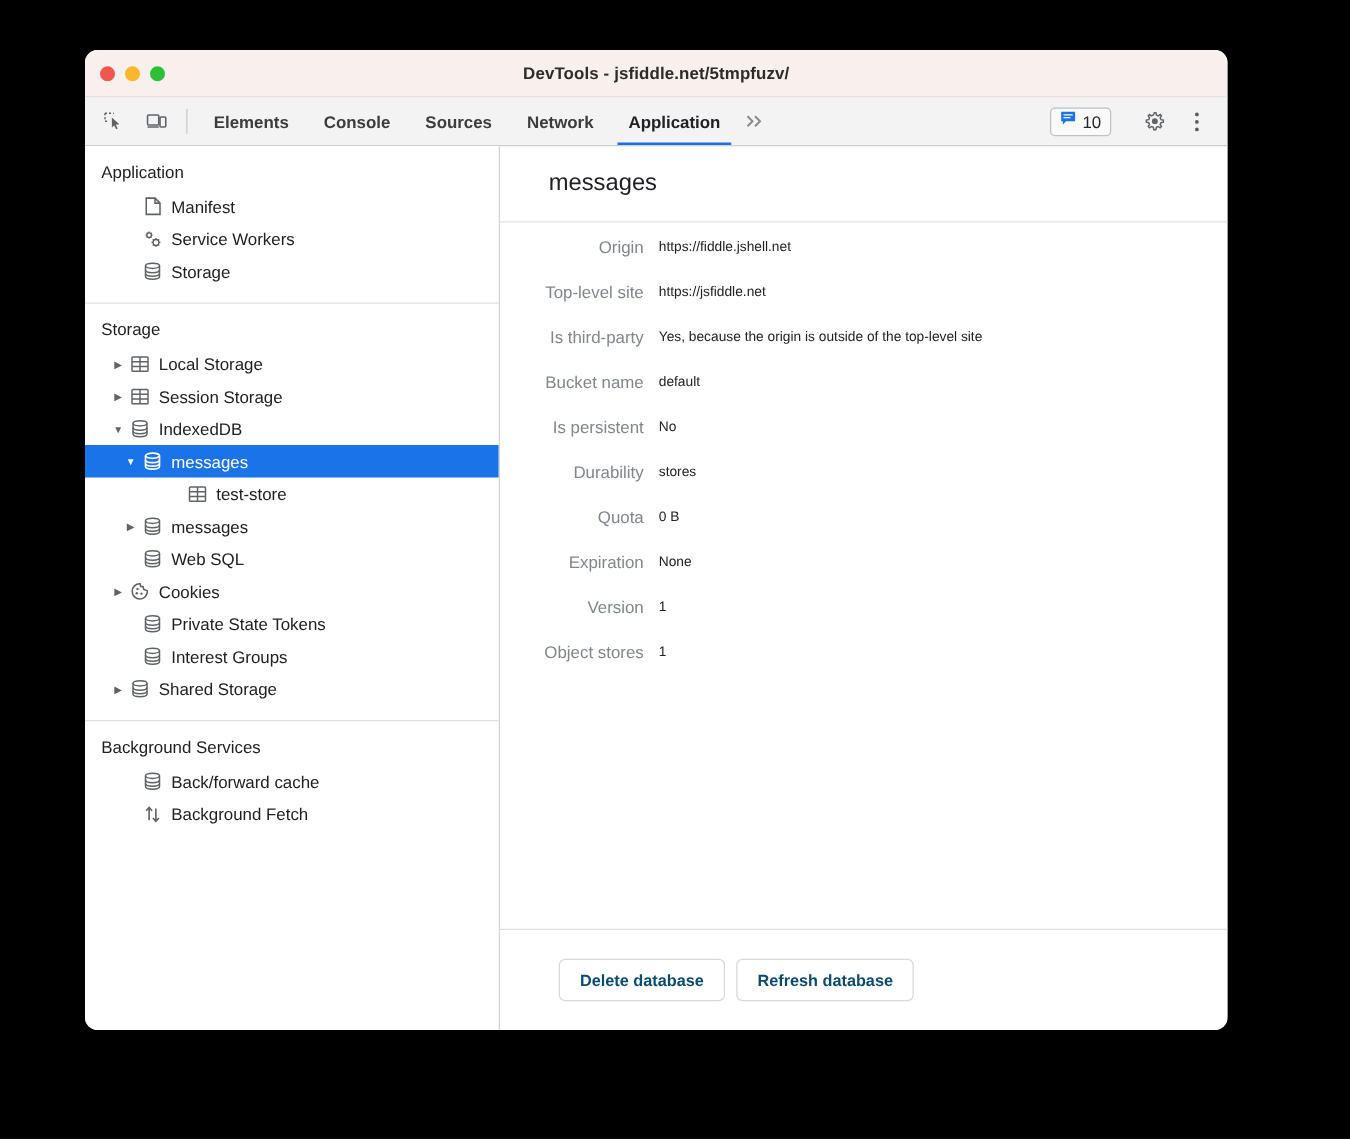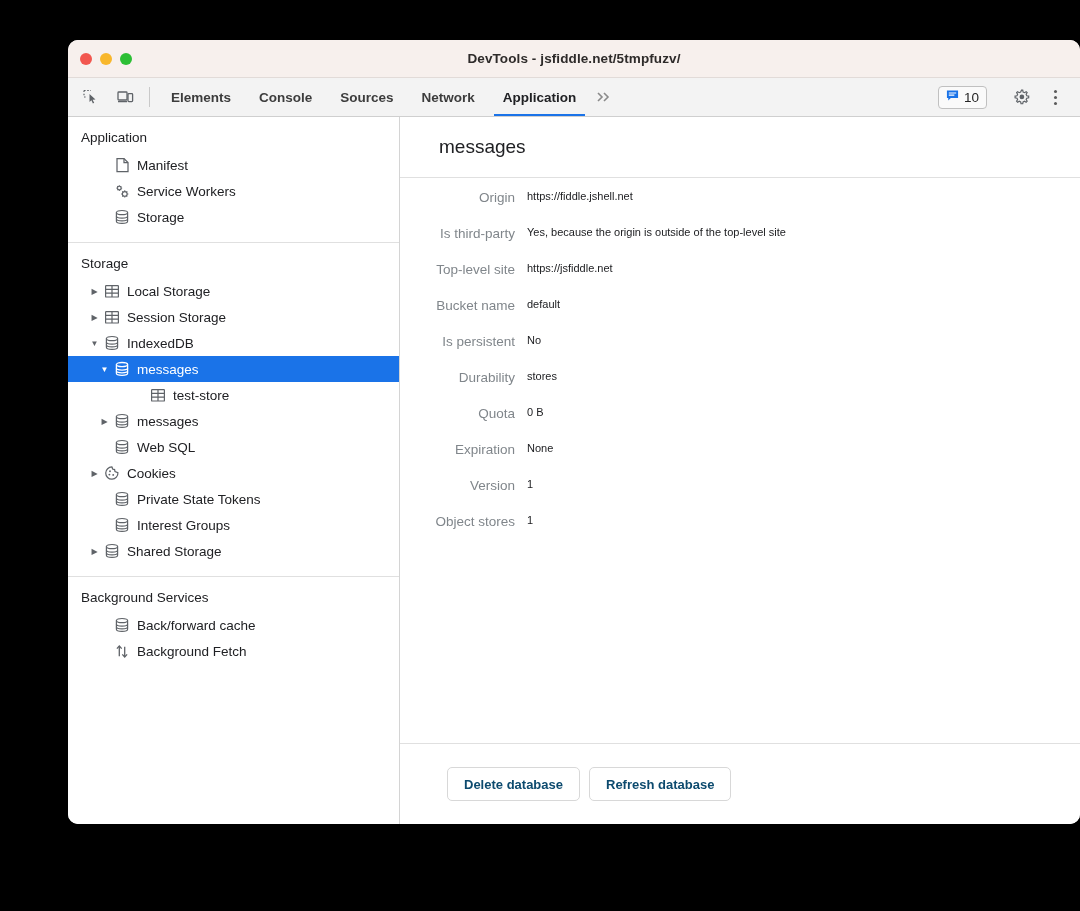--- a/index.html
+++ b/index.html
@@ -5,21 +5,21 @@
   * { box-sizing: border-box; margin: 0; padding: 0; }
   html, body {
     width: 1080px; height: 911px;
     background: #000;
     font-family: "Liberation Sans", sans-serif;
     overflow: hidden;
   }
   #window {
     position: absolute;
     left: 68px; top: 40px;
-    width: 1012px; height: 784px;
+    width: 914px; height: 784px;
     background: #fff;
     border-radius: 10px;
     overflow: hidden;
     box-shadow: 0 6px 26px rgba(0,0,0,0.55);
   }
   
   #titlebar {
     height: 38px;
     background: #f7f0ed;
     border-bottom: 1px solid #e2dbd8;
@@ -116,21 +116,21 @@
   .ind4 { padding-left: 66px; }
   
   #main { flex: 1; display: flex; flex-direction: column; background: #fff; }
   #panel-header {
     height: 61px; display: flex; align-items: center;
     padding-left: 39px;
     border-bottom: 1px solid #e0e0e0;
   }
   #panel-header h1 { font-size: 19px; font-weight: normal; color: #202124; }
   #fields { flex: 1; padding-top: 12px; overflow: hidden; }
-  .field { display: flex; align-items: flex-start; margin-bottom: 21px; }
+  .field { display: flex; align-items: center; margin-bottom: 21px; }
   .fkey {
     width: 127px; flex: 0 0 127px;
     text-align: right;
     font-size: 13.5px; color: #80868b;
     padding-right: 12px;
   }
   .fval { font-size: 11px; color: #202124; }
   #panel-footer {
     border-top: 1px solid #e0e0e0;
     height: 81px;
@@ -484,26 +484,26 @@
       <div id="panel-header">
         <h1>messages</h1>
       </div>
 
       <div id="fields">
         <div class="field">
           <div class="fkey">Origin</div>
           <div class="fval">https://fiddle.jshell.net</div>
         </div>
         <div class="field">
+          <div class="fkey">Top-level site</div>
+          <div class="fval">https://jsfiddle.net</div>
+        </div>
+        <div class="field">
           <div class="fkey">Is third-party</div>
           <div class="fval">Yes, because the origin is outside of the top-level site</div>
-        </div>
-        <div class="field">
-          <div class="fkey">Top-level site</div>
-          <div class="fval">https://jsfiddle.net</div>
         </div>
         <div class="field">
           <div class="fkey">Bucket name</div>
           <div class="fval">default</div>
         </div>
         <div class="field">
           <div class="fkey">Is persistent</div>
           <div class="fval">No</div>
         </div>
         <div class="field">

